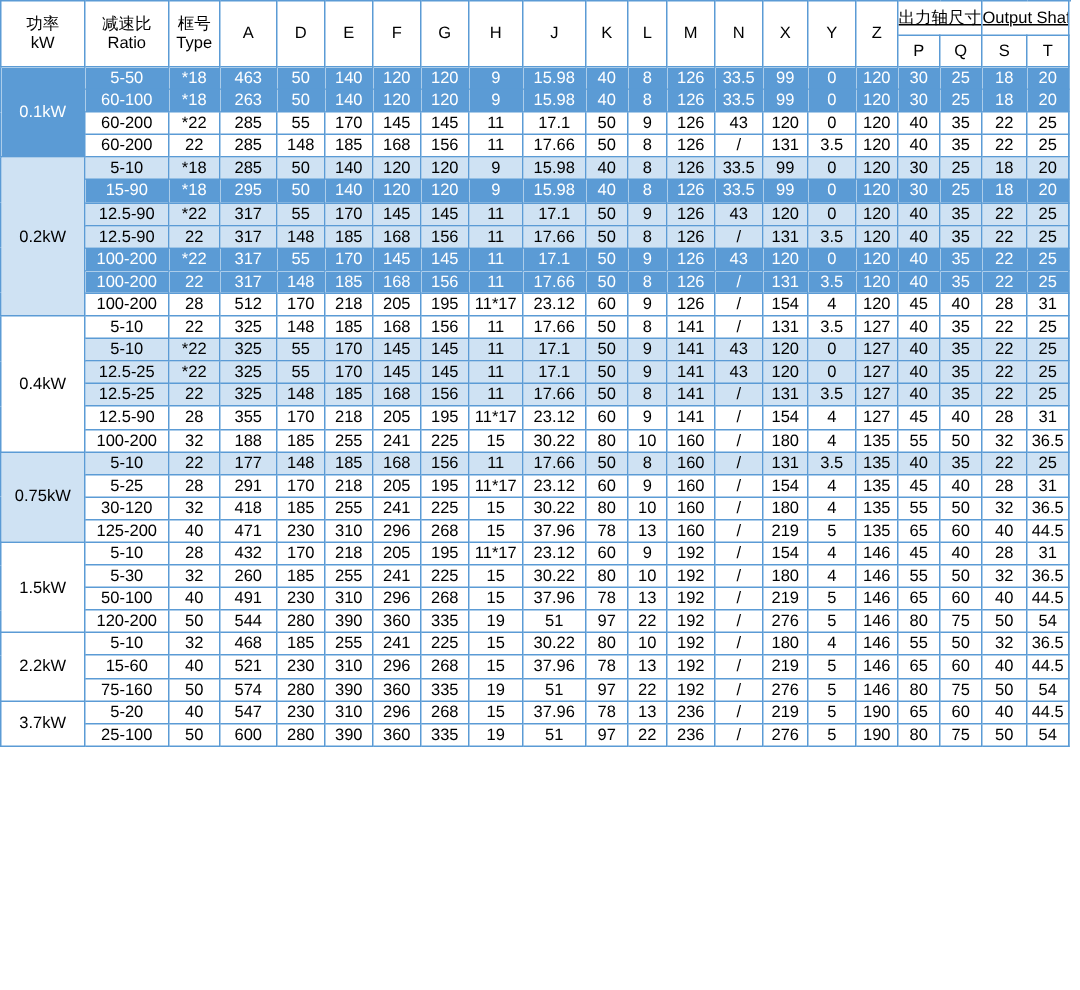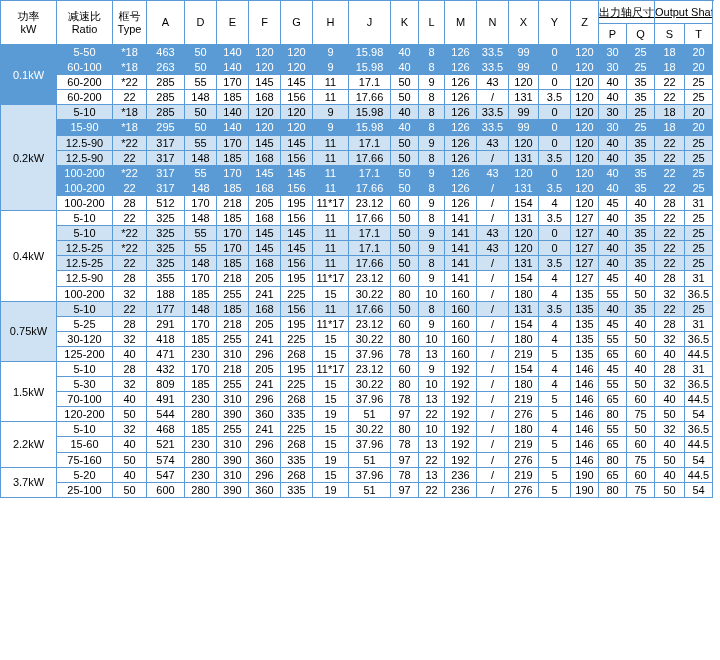--- a/index.html
+++ b/index.html
@@ -634,42 +634,42 @@
         <td>146</td>
         <td>45</td>
         <td>40</td>
         <td>28</td>
         <td>31</td>
         <td>7</td>
       </tr>
       <tr class="white">
         <td>5-30</td>
         <td>32</td>
-        <td>809</td>
+        <td>260</td>
         <td>185</td>
         <td>255</td>
         <td>241</td>
         <td>225</td>
         <td>15</td>
         <td>30.22</td>
         <td>80</td>
         <td>10</td>
         <td>192</td>
         <td>/</td>
         <td>180</td>
         <td>4</td>
         <td>146</td>
         <td>55</td>
         <td>50</td>
         <td>32</td>
         <td>36.5</td>
         <td>10</td>
       </tr>
       <tr class="white">
-        <td>70-100</td>
+        <td>50-100</td>
         <td>40</td>
         <td>491</td>
         <td>230</td>
         <td>310</td>
         <td>296</td>
         <td>268</td>
         <td>15</td>
         <td>37.96</td>
         <td>78</td>
         <td>13</td>

